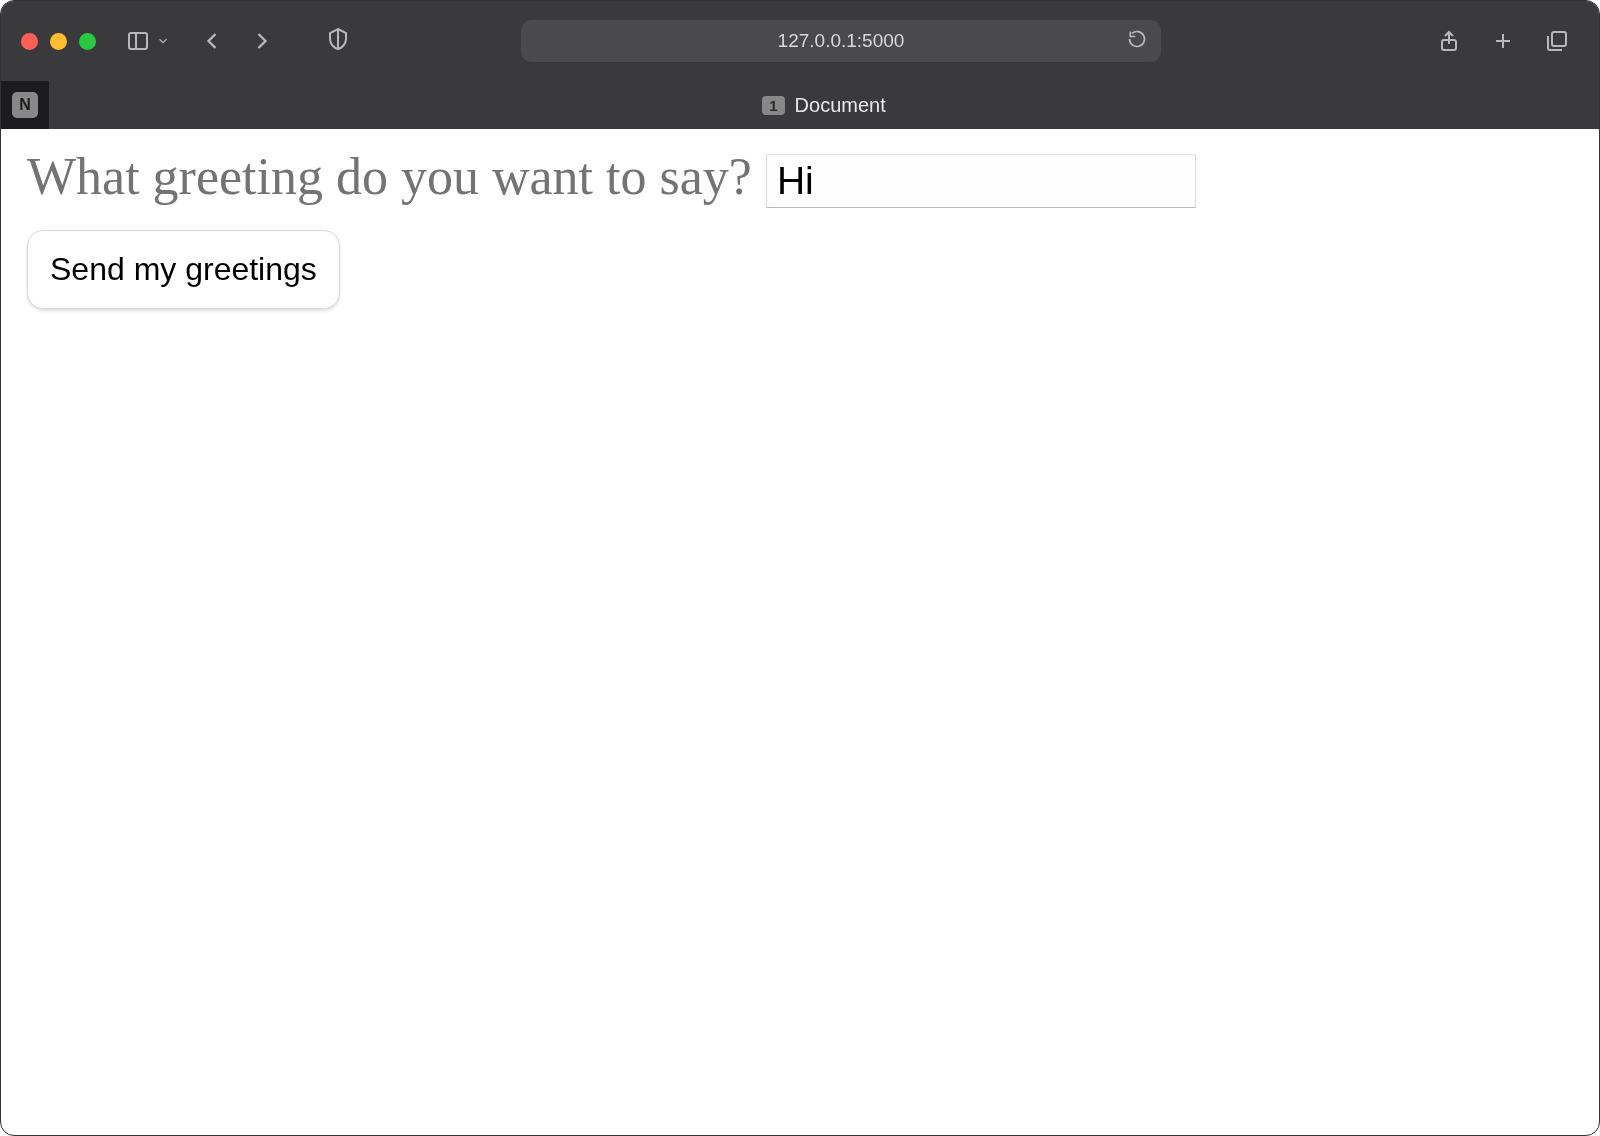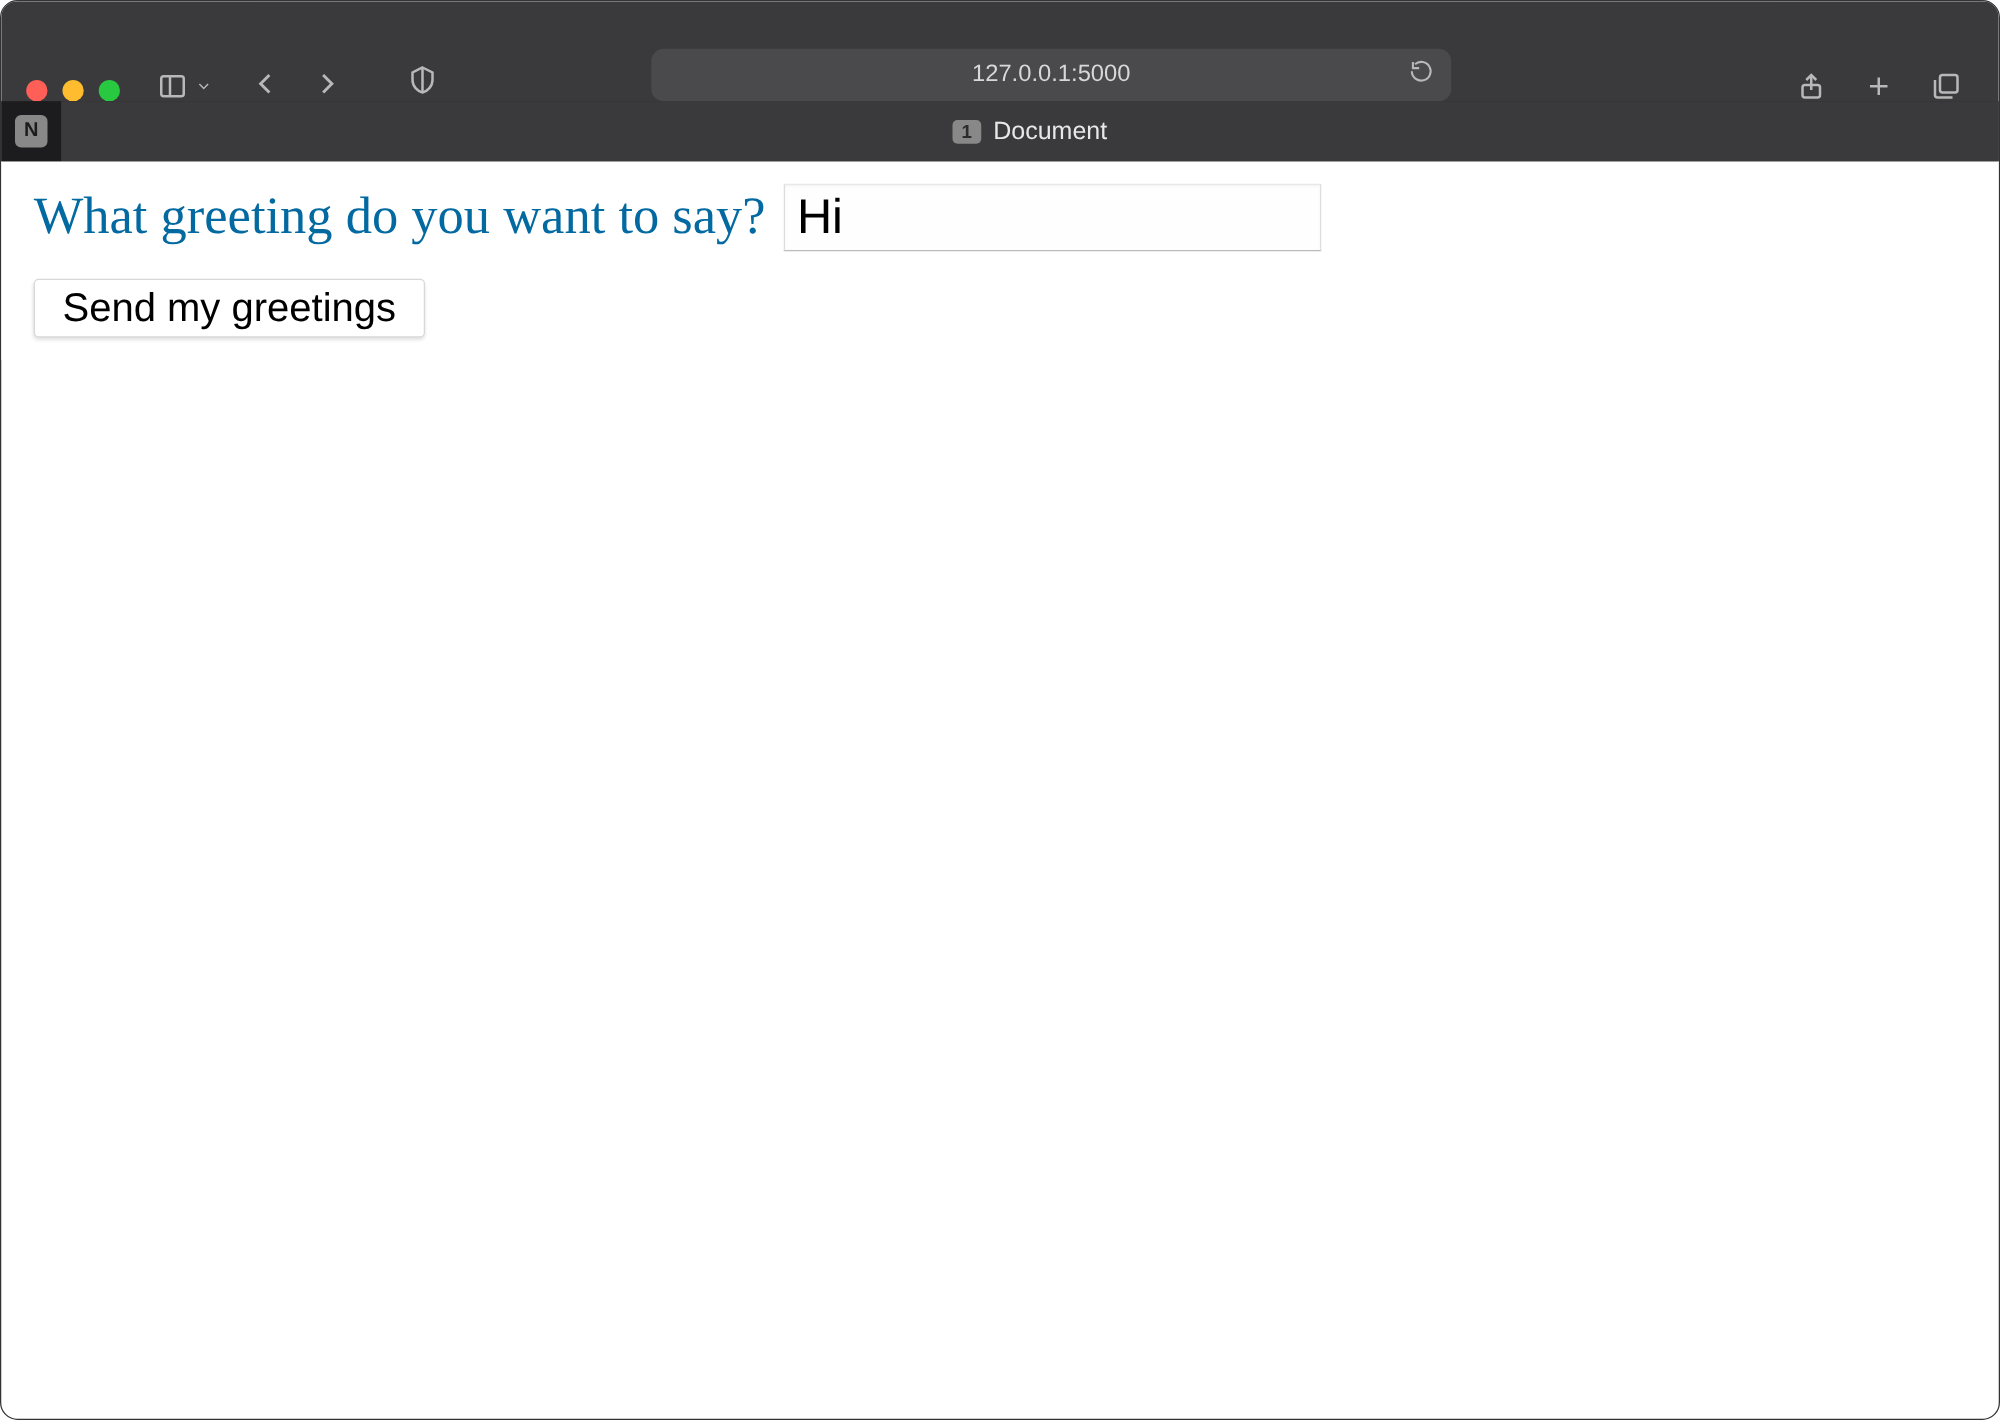--- a/index.html
+++ b/index.html
@@ -22,21 +22,21 @@
     .browser-chrome {
       background: #3a3a3c;
       height: 128px;
       display: flex;
       flex-direction: column;
     }
 
     .toolbar {
       height: 80px;
       display: flex;
-      align-items: flex-end;
+      align-items: center;
       padding: 0 20px;
       gap: 10px;
     }
 
     .traffic-lights {
       display: flex;
       gap: 12px;
       margin-right: 20px;
     }
 
@@ -157,45 +157,45 @@
 
     .form-row {
       display: flex;
       align-items: baseline;
       gap: 14px;
       margin-bottom: 6px;
     }
 
     .label-text {
       font-family: "Times New Roman", Times, serif;
-      font-size: 42px;
-      color: #0369a1;
+      font-size: 52px;
+      color: #737373;
     }
 
     .text-input {
       font-family: -apple-system, BlinkMacSystemFont, "Segoe UI", sans-serif;
       font-size: 39px;
       padding: 6px 10px;
       border: 1px solid #ddd;
       border-top-color: #e8e8e8;
       border-bottom-color: #bbb;
       background: #fefefe;
       width: 430px;
       height: 54px;
       box-shadow: inset 0 1px 2px rgba(0,0,0,0.05);
     }
 
     .submit-button {
       margin-top: 16px;
       font-family: -apple-system, BlinkMacSystemFont, "Segoe UI", sans-serif;
       font-size: 32px;
-      padding: 4px 22px;
+      padding: 20px 22px;
       background: #fff;
       border: 1px solid #d8d8d8;
-      border-radius: 4px;
+      border-radius: 16px;
       box-shadow: 0 2px 3px rgba(0,0,0,0.12);
       cursor: pointer;
     }
 
     .icon-svg {
       width: 24px;
       height: 24px;
       stroke: currentColor;
       stroke-width: 2;
       fill: none;

